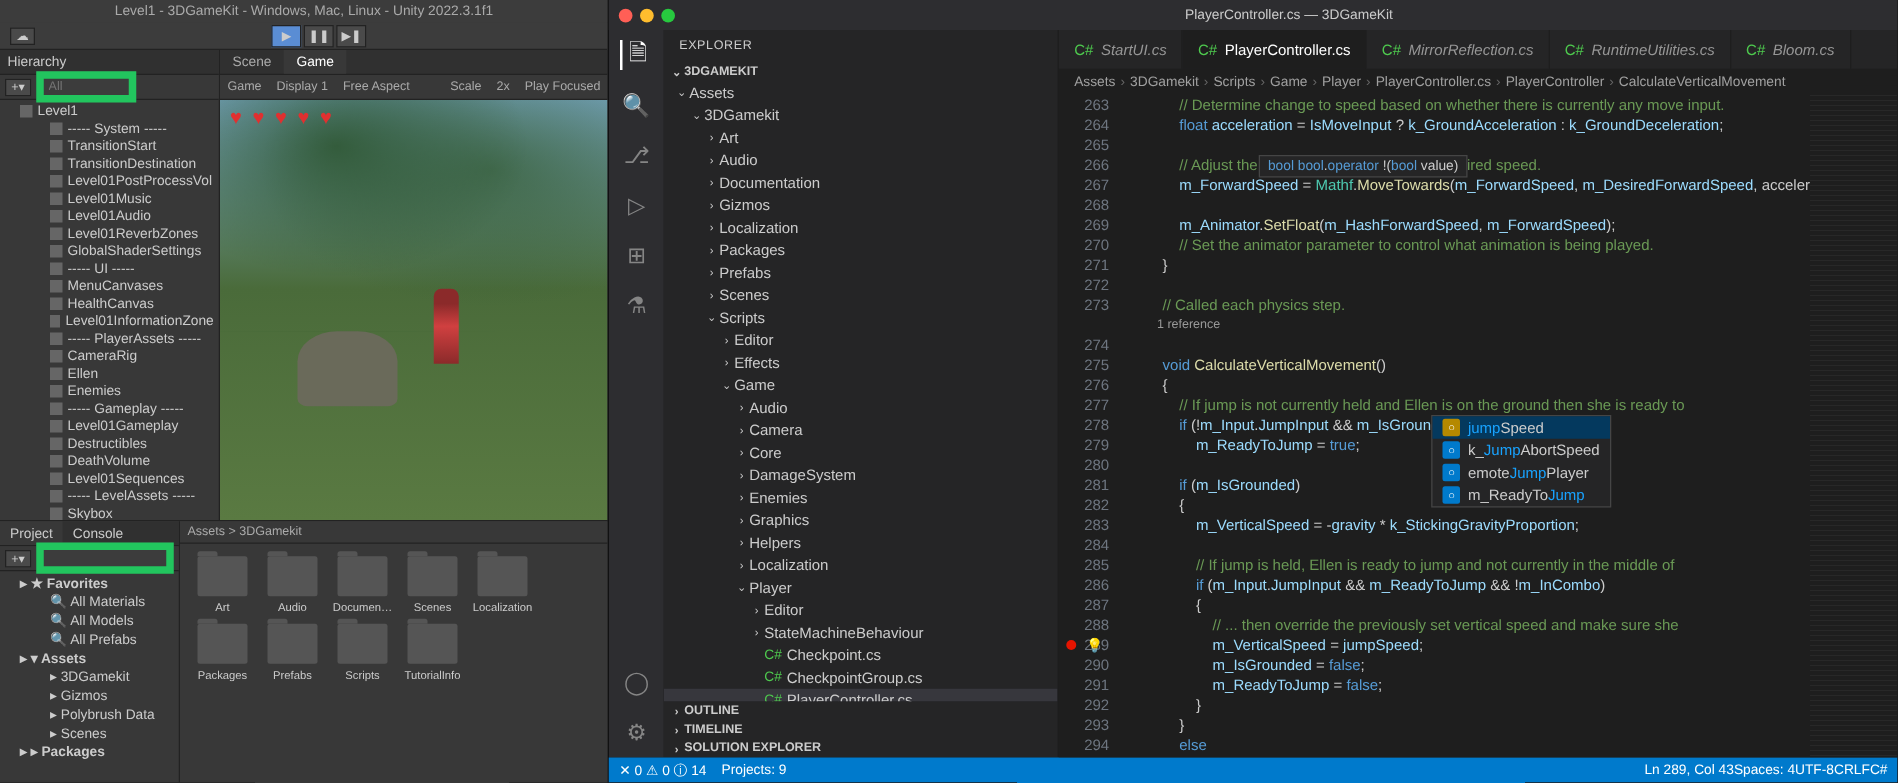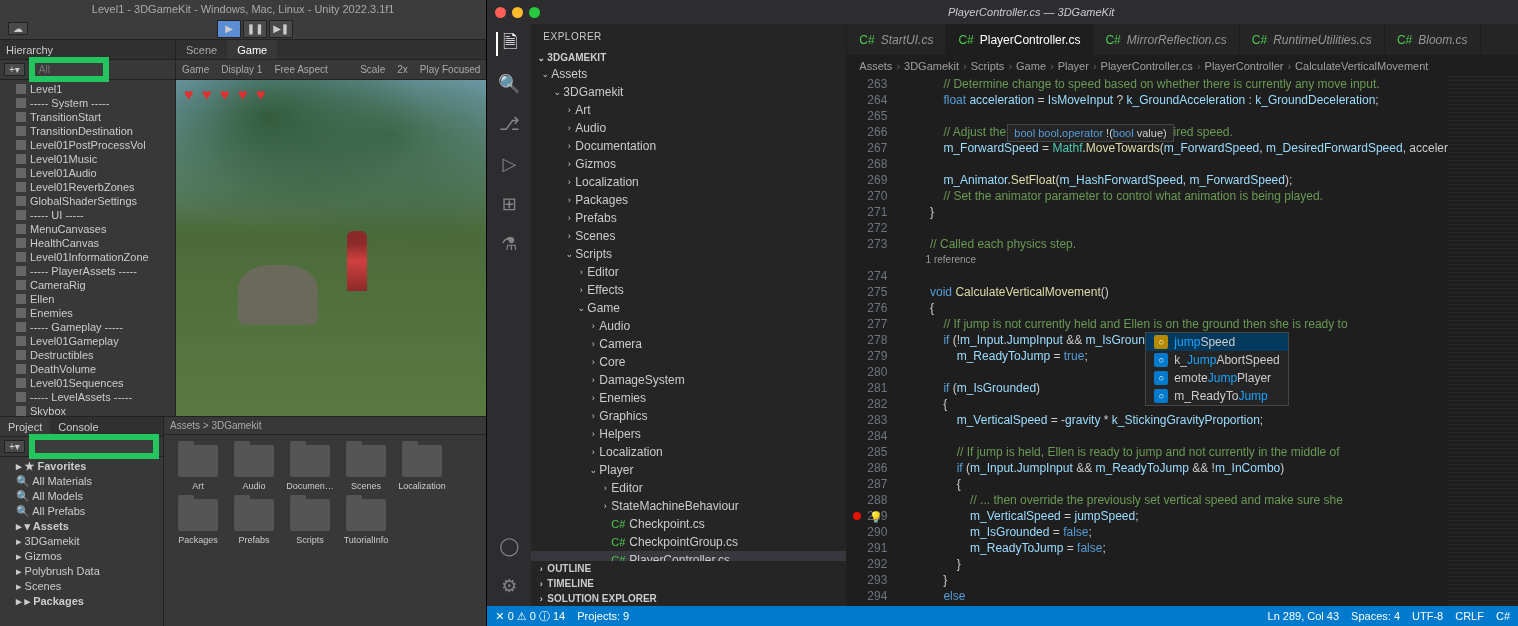--- a/index.html
+++ b/index.html
@@ -11,49 +11,49 @@
 .playback { display: flex; gap: 2px; }
 .playback button { width: 24px; height: 18px; background: #4a4a4a; border: 1px solid #222; color: #ccc; font-size: 10px; cursor: pointer; }
 .playback button.active { background: #5a8dd4; }
 .unity-main { flex: 1; display: flex; overflow: hidden; }
 .hierarchy { width: 176px; background: #383838; border-right: 1px solid #222; display: flex; flex-direction: column; }
 .panel-tab { height: 20px; background: #303030; border-bottom: 1px solid #222; display: flex; align-items: center; padding: 0 6px; font-size: 11px; color: #ccc; }
 .panel-toolbar { height: 20px; background: #383838; display: flex; align-items: center; padding: 0 4px; gap: 4px; border-bottom: 1px solid #222; }
 .hierarchy-list { flex: 1; overflow: hidden; padding: 2px 0; }
 .h-item { display: flex; align-items: center; padding: 1px 4px; font-size: 11px; color: #ccc; cursor: pointer; white-space: nowrap; }
 .h-indent-1 { padding-left: 16px; }
-.h-indent-2 { padding-left: 16px; }
+.h-indent-2 { padding-left: 40px; }
 .cube-icon { width: 10px; height: 10px; margin-right: 4px; display: inline-block; background: #666; }
 .game-view { flex: 1; display: flex; flex-direction: column; background: #383838; }
 .game-tabs { height: 20px; display: flex; background: #303030; border-bottom: 1px solid #222; }
 .game-tab { padding: 0 10px; line-height: 20px; font-size: 11px; color: #aaa; cursor: pointer; }
 .game-tab.active { background: #383838; color: #fff; }
 .game-toolbar { height: 20px; background: #383838; display: flex; align-items: center; padding: 0 6px; gap: 12px; font-size: 10px; color: #aaa; border-bottom: 1px solid #222; }
 .game-viewport { flex: 1; background: linear-gradient(180deg, #7aa8c4 0%, #4a6b3a 45%, #5a7a42 100%); position: relative; overflow: hidden; }
 .hearts { position: absolute; top: 8px; left: 8px; display: flex; gap: 2px; }
 .heart { width: 16px; height: 14px; color: #e03030; font-size: 16px; line-height: 14px; }
 .character { position: absolute; left: 55%; top: 45%; width: 20px; height: 60px; background: linear-gradient(180deg, #8b2a2a 20%, #d04040 50%, #8b2a2a 100%); border-radius: 6px 6px 0 0; }
 .rock { position: absolute; left: 20%; top: 55%; width: 80px; height: 60px; background: #6a6a5a; border-radius: 40% 40% 10% 10%; }
 .foliage { position: absolute; top: 0; left: 0; right: 0; height: 55%; background: radial-gradient(ellipse at 30% 20%, rgba(40,80,40,0.8), transparent 50%), radial-gradient(ellipse at 70% 30%, rgba(50,90,50,0.7), transparent 60%); }
 .unity-bottom { height: 210px; display: flex; border-top: 1px solid #222; }
-.project-left { width: 164px; background: #383838; border-right: 1px solid #222; display: flex; flex-direction: column; }
+.project-left { width: 144px; background: #383838; border-right: 1px solid #222; display: flex; flex-direction: column; }
 .project-tabs { height: 20px; background: #303030; display: flex; border-bottom: 1px solid #222; }
 .proj-tab { padding: 0 8px; line-height: 20px; font-size: 11px; cursor: pointer; }
 .proj-tab.active { background: #383838; }
 .proj-tree { flex: 1; padding: 2px 0; overflow: hidden; }
 .project-right { flex: 1; background: #383838; display: flex; flex-direction: column; }
 .breadcrumb-u { height: 18px; padding: 0 6px; line-height: 18px; font-size: 10px; color: #aaa; border-bottom: 1px solid #222; }
 .folder-grid { flex: 1; display: flex; flex-wrap: wrap; align-content: flex-start; padding: 10px; gap: 8px; }
 .folder-item { width: 48px; text-align: center; cursor: pointer; }
 .folder-icon { width: 40px; height: 32px; background: #555; margin: 0 auto 4px; border-radius: 2px; position: relative; }
 .folder-icon::before { content: ''; position: absolute; top: -4px; left: 0; width: 16px; height: 4px; background: #555; border-radius: 2px 2px 0 0; }
 .folder-label { font-size: 9px; color: #ccc; overflow: hidden; text-overflow: ellipsis; white-space: nowrap; }
 
 .vscode-pane { flex: 1; height: 626px; background: #1e1e1e; display: flex; flex-direction: column; }
-.vs-titlebar { height: 24px; background: #2d2d30; display: flex; align-items: center; padding: 0 8px; font-size: 11px; color: #ccc; font-style: italic; }
+.vs-titlebar { height: 24px; background: #2d2d30; display: flex; align-items: center; padding: 0 8px; font-size: 11px; color: #ccc; }
 .mac-controls { display: flex; gap: 6px; margin-right: 12px; }
 .mac-btn { width: 11px; height: 11px; border-radius: 50%; }
 .mac-close { background: #ff5f56; }
 .mac-min { background: #ffbd2e; }
 .mac-max { background: #27c93f; }
 .vs-title-center { flex: 1; text-align: center; }
 .vs-body { flex: 1; display: flex; overflow: hidden; }
 .activity-bar { width: 44px; background: #2d2d30; display: flex; flex-direction: column; align-items: center; padding: 8px 0; gap: 16px; }
 .activity-icon { width: 24px; height: 24px; color: #858585; cursor: pointer; display: flex; align-items: center; justify-content: center; font-size: 18px; }
 .activity-icon.active { color: #fff; border-left: 2px solid #fff; margin-left: -2px; padding-left: 2px; }
@@ -91,21 +91,21 @@
 .cm { color: #6a9955; }
 .codelens { color: #999; font-size: 10px; }
 .intellisense { position: absolute; left: 298px; top: 256px; background: #252526; border: 1px solid #454545; font-size: 12px; z-index: 10; }
 .hint-box { position: absolute; left: 160px; top: 48px; background: #252526; border: 1px solid #454545; padding: 2px 6px; font-size: 11px; color: #ccc; }
 .is-item { padding: 2px 8px; display: flex; align-items: center; gap: 6px; cursor: pointer; }
 .is-item.sel { background: #04395e; }
 .is-icon { width: 14px; height: 14px; background: #b58900; border-radius: 2px; font-size: 9px; text-align: center; line-height: 14px; color: #fff; }
 .is-icon.blue { background: #007acc; }
 .minimap { width: 70px; background: #1e1e1e; opacity: 0.5; background-image: repeating-linear-gradient(#333 0 1px, transparent 1px 4px); }
 .statusbar { height: 20px; background: #007acc; display: flex; align-items: center; padding: 0 8px; font-size: 11px; color: #fff; gap: 12px; }
-.statusbar .right { margin-left: auto; display: flex; gap: 12px; }
+.statusbar .right { margin-left: auto; display: flex; gap: 0; }
 .search-input { background: #3c3c3c; border: 6px solid #22c55e; color: #ccc; font-size: 10px; padding: 1px 4px; width: 80px; }
 .small-btn { background: #4a4a4a; border: 1px solid #222; color: #ccc; font-size: 10px; padding: 0 4px; cursor: pointer; }
 .explorer-tree-scroll { flex: 1; overflow: hidden; }
 .match { color: #18a3ff; }
 </style>
 </head>
 <body>
 
 <div class="unity-pane">
   <div class="unity-title">Level1 - 3DGameKit - Windows, Mac, Linux - Unity 2022.3.1f1</div>

